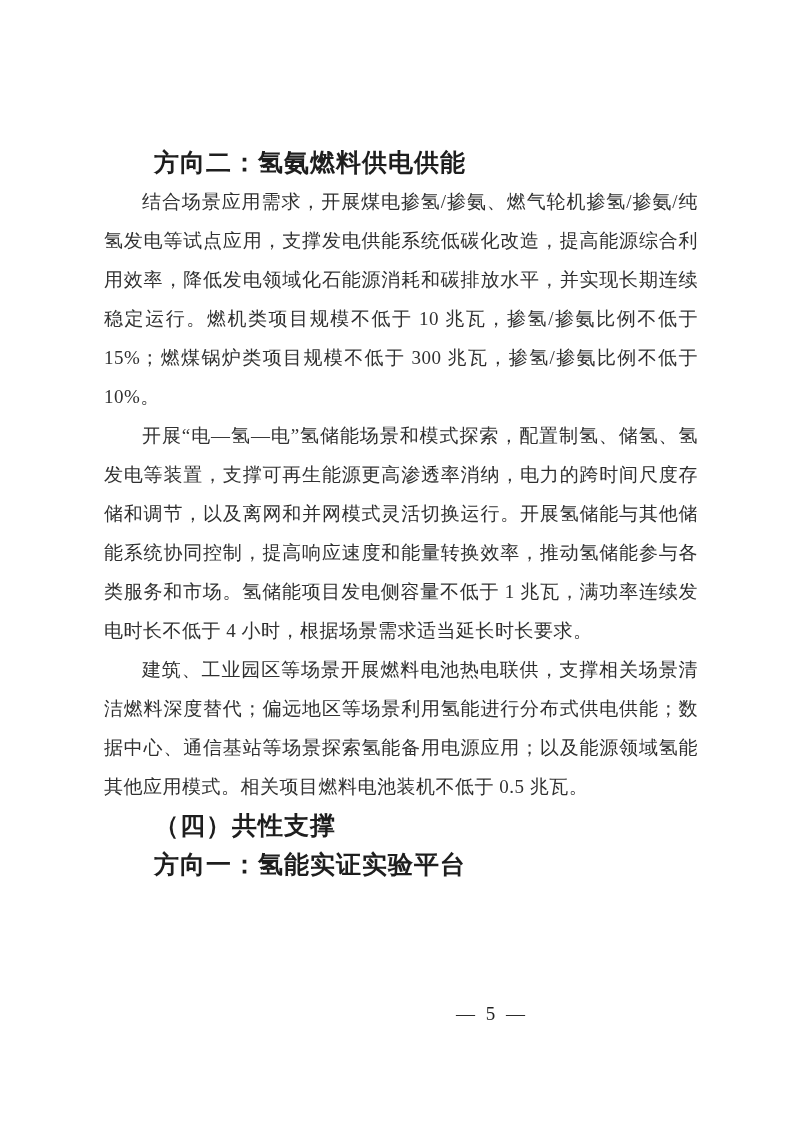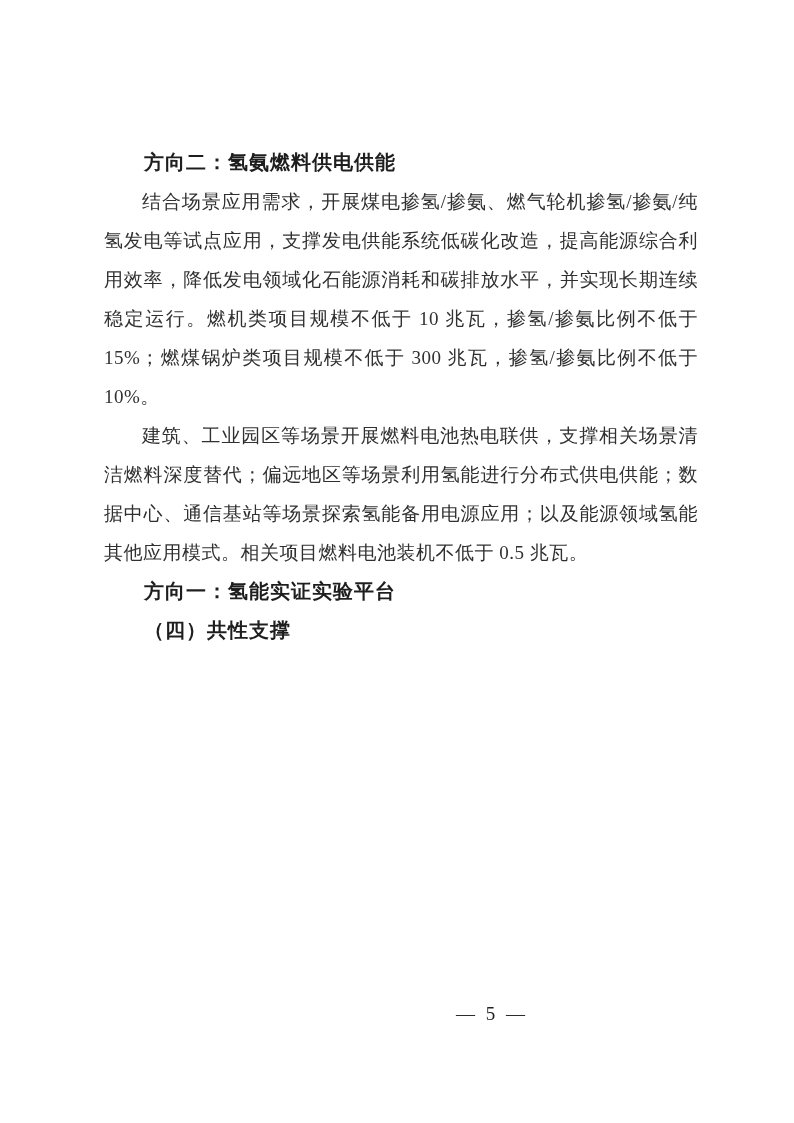--- a/index.html
+++ b/index.html
@@ -34,21 +34,21 @@
     font-size: 19px;
     line-height: 39px;
     text-indent: 2em;
     font-weight: normal;
   }
   .content h3.doc-heading {
     font-weight: 700;
     color: #1e1e1e;
     text-align: left;
     font-family: "Liberation Sans", "DejaVu Sans", sans-serif;
-    font-size: 20px;
+    font-size: 25px;
     letter-spacing: 1px;
   }
   .page-footer {
     position: absolute;
     top: 1003px;
     left: 0;
     width: 100%;
     text-align: center;
     padding-left: 456px;
     box-sizing: border-box;
@@ -58,19 +58,20 @@
     text-align: left;
   }
 </style>
 </head>
 <body>
 
 <div class="page">
   <div class="content">
     <h3 class="doc-heading">方向二：氢氨燃料供电供能</h3>
     <p>结合场景应用需求，开展煤电掺氢/掺氨、燃气轮机掺氢/掺氨/纯氢发电等试点应用，支撑发电供能系统低碳化改造，提高能源综合利用效率，降低发电领域化石能源消耗和碳排放水平，并实现长期连续稳定运行。燃机类项目规模不低于 10 兆瓦，掺氢/掺氨比例不低于 15%；燃煤锅炉类项目规模不低于 300 兆瓦，掺氢/掺氨比例不低于 10%。</p>
+    <p>开展“电—氢—电”氢储能场景和模式探索，配置制氢、储氢、氢发电等装置，支撑可再生能源更高渗透率消纳，电力的跨时间尺度存储和调节，以及离网和并网模式灵活切换运行。开展氢储能与其他储能系统协同控制，提高响应速度和能量转换效率，推动氢储能参与各类服务和市场。氢储能项目发电侧容量不低于 1 兆瓦，满功率连续发电时长不低于 4 小时，根据场景需求适当延长时长要求。</p>
     <p>建筑、工业园区等场景开展燃料电池热电联供，支撑相关场景清洁燃料深度替代；偏远地区等场景利用氢能进行分布式供电供能；数据中心、通信基站等场景探索氢能备用电源应用；以及能源领域氢能其他应用模式。相关项目燃料电池装机不低于 0.5 兆瓦。</p>
+    <h3 class="doc-heading">（四）共性支撑</h3>
     <h3 class="doc-heading">方向一：氢能实证实验平台</h3>
-    <h3 class="doc-heading">（四）共性支撑</h3>
   </div>
 
   <div class="page-footer">— 5 —</div>
 </div>
 
 </body></html>

